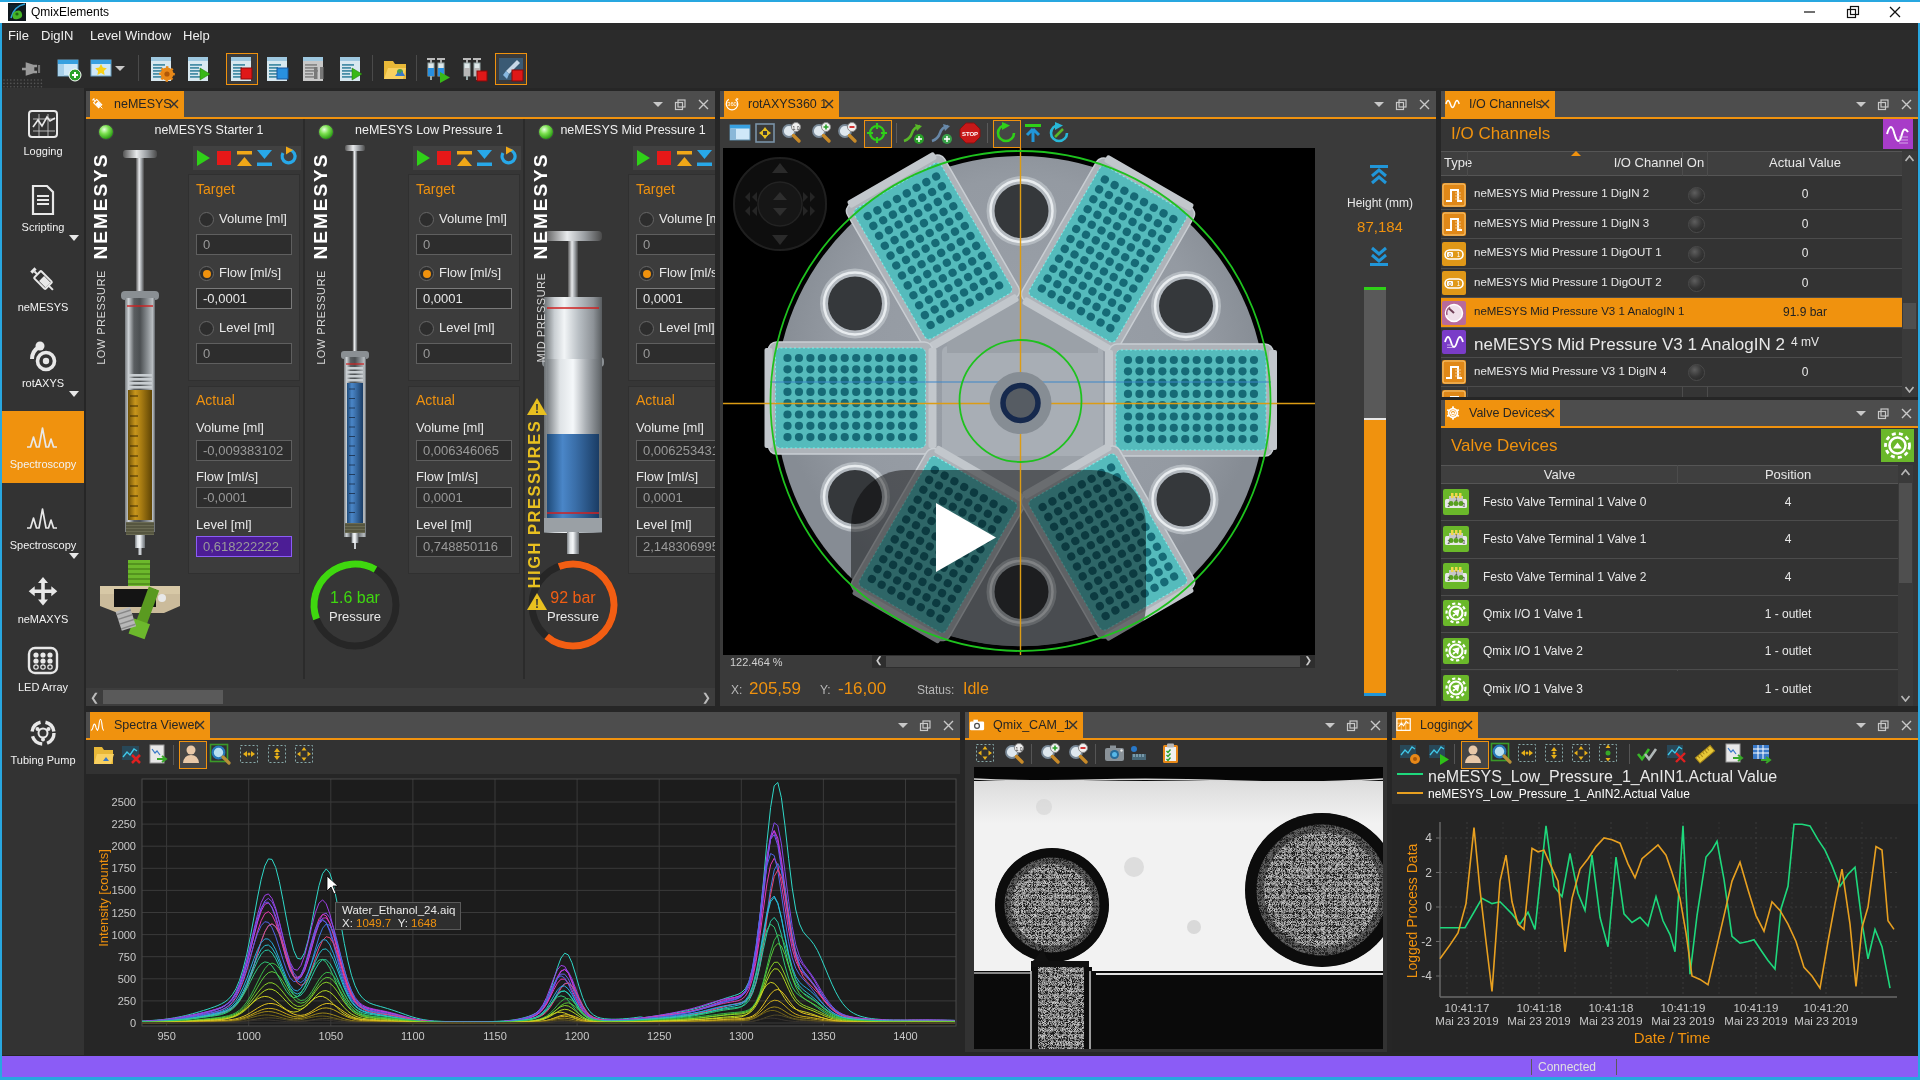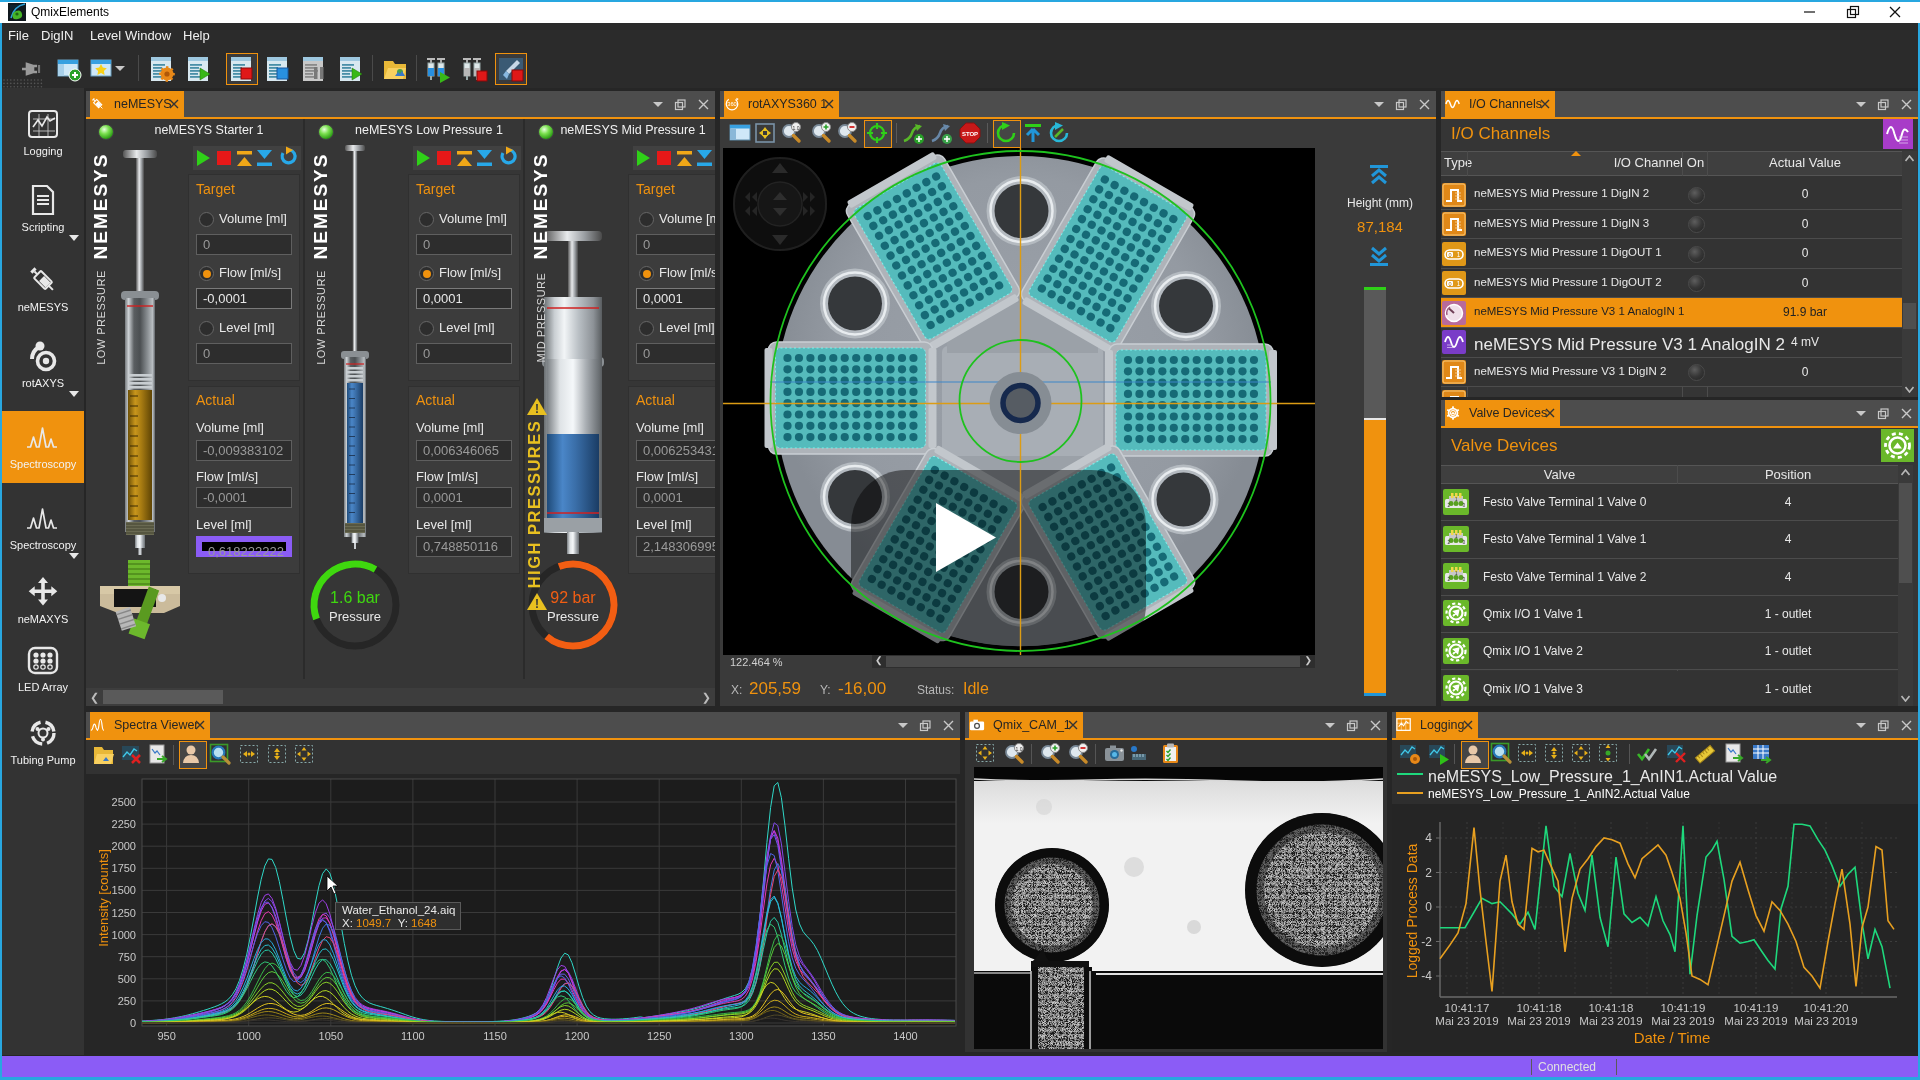--- a/index.html
+++ b/index.html
@@ -499,21 +499,21 @@
     <div style="position:absolute;left:113px;top:202px;width:13px;height:13px;border-radius:50%;background:#2d2d2d;border:1px solid #666"></div>
     <div style="position:absolute;left:133px;top:201px;font-size:13px;color:#e8e8e8;white-space:nowrap">Level [ml]</div>
     <div style="position:absolute;left:110px;top:224px;width:96px;height:21px;background:#2d2d2d;border:1px solid #5f5f5f;box-sizing:border-box;font-size:13px;color:#9a9a9a;line-height:19px;padding-left:6px">0</div>
     <div style="position:absolute;left:102px;top:267px;width:112px;height:188px;background:#3c3c3c;border:1px solid #303030;box-sizing:border-box"></div>
     <div style="position:absolute;left:110px;top:273px;font-size:14px;color:#f0920e">Actual</div>
     <div style="position:absolute;left:110px;top:301px;font-size:13px;color:#e8e8e8;white-space:nowrap">Volume [ml]</div>
     <div style="position:absolute;left:110px;top:321px;width:96px;height:21px;background:#2d2d2d;border:1px solid #5f5f5f;box-sizing:border-box;font-size:13px;color:#9a9a9a;line-height:19px;padding-left:6px">-0,009383102</div>
     <div style="position:absolute;left:110px;top:350px;font-size:13px;color:#e8e8e8;white-space:nowrap">Flow [ml/s]</div>
     <div style="position:absolute;left:110px;top:368px;width:96px;height:21px;background:#2d2d2d;border:1px solid #5f5f5f;box-sizing:border-box;font-size:13px;color:#9a9a9a;line-height:19px;padding-left:6px">-0,0001</div>
     <div style="position:absolute;left:110px;top:398px;font-size:13px;color:#e8e8e8;white-space:nowrap">Level [ml]</div>
-    <div style="position:absolute;left:110px;top:417px;width:96px;height:21px;background:#000000;border:6px solid #8b5cf6;box-sizing:border-box;font-size:13px;color:#9a9a9a;line-height:19px;padding-left:6px">0,618222222</div>
+    <div style="position:absolute;left:110px;top:417px;width:96px;height:21px;background:#4c1d95;border:1px solid #8b5cf6;box-sizing:border-box;font-size:13px;color:#9a9a9a;line-height:19px;padding-left:6px">0,618222222</div>
     <div style="position:absolute;left:232px;top:5px;width:14px;height:14px;border-radius:50%;background:radial-gradient(circle at 38% 32%, #e8ffe0 0%, #7ae04e 35%, #2a9a14 75%, #17610c 100%);border:1px solid #444"></div>
     <div style="position:absolute;left:248px;top:4px;width:190px;text-align:center;font-size:12.5px;color:#f0f0f0;white-space:nowrap">neMESYS Low Pressure 1</div>
     <div style="position:absolute;left:181px;top:76px;width:108px;height:22px;transform:rotate(-90deg);font-size:19px;font-weight:bold;letter-spacing:2px;color:#fff;text-align:center">NEMESYS</div>
     <div style="position:absolute;left:185px;top:192px;width:100px;height:13px;transform:rotate(-90deg);font-size:11px;letter-spacing:0.5px;color:#d8d8d8;text-align:center;white-space:nowrap">LOW PRESSURE</div>
     <div style="position:absolute;left:327px;top:27px;width:108px;height:24px;background:#414141;overflow:hidden"><svg width="108" height="24">
         <path d="M4,4 l13,8 -13,8 z" fill="#2fd018"></path>
         <rect x="24" y="5" width="14" height="14" fill="#e81818"></rect>
         <rect x="44" y="5" width="15" height="3.5" fill="#f0a818"></rect>
         <path d="M44,20 l7.5,-9 7.5,9 z" fill="#f0a818"></path>
         <rect x="64" y="16.5" width="15" height="3.5" fill="#28a8e8"></rect>
@@ -1479,21 +1479,21 @@
     </svg>
     <div style="position:absolute;left:33px;top:244px;font-size:17px;color:#e8e8e8;white-space:nowrap">neMESYS Mid Pressure V3 1 AnalogIN 2</div>
     <div style="position:absolute;left:267px;top:244px;width:194px;text-align:center;font-size:12px;color:#e8e8e8">4 mV</div>
     <div style="position:absolute;left:0;top:266.6px;width:461px;height:29.6px;background:#333333;border-bottom:1px solid #4c4c4c;box-sizing:border-box"></div>
     <svg style="position:absolute;left:1px;top:269px" width="24" height="24">
       <rect width="24" height="24" rx="2" fill="#e08818"></rect>
       <rect x="1" y="1" width="22" height="22" rx="2" fill="none" stroke="#f8c878" stroke-width="1"></rect>
       <path d="M4,18 h5 v-11 h7 v11 h4" stroke="#fff" stroke-width="2" fill="none"></path>
       <path d="M13,10 h6 M13,13 h6 M13,16 h6" stroke="#f8d8a8" stroke-width="0.8"></path>
     </svg>
-    <div style="position:absolute;left:33px;top:274px;font-size:11.5px;color:#e8e8e8;white-space:nowrap">neMESYS Mid Pressure V3 1 DigIN 2</div>
+    <div style="position:absolute;left:33px;top:274px;font-size:11.5px;color:#e8e8e8;white-space:nowrap">neMESYS Mid Pressure V3 1 DigIN 4</div>
     <div style="position:absolute;left:247px;top:273px;width:15px;height:15px;border-radius:50%;background:radial-gradient(circle at 38% 32%, #5e5e5e 0%, #363636 50%, #232323 100%);border:1px solid #4a4a4a"></div>
     <div style="position:absolute;left:267px;top:274px;width:194px;text-align:center;font-size:12px;color:#e8e8e8">0</div>
     <svg style="position:absolute;left:1px;top:299px" width="24" height="24">
       <rect width="24" height="24" rx="2" fill="#e08818"></rect>
       <rect x="1" y="1" width="22" height="22" rx="2" fill="none" stroke="#f8c878" stroke-width="1"></rect>
       <path d="M4,18 h5 v-11 h7 v11 h4" stroke="#fff" stroke-width="2" fill="none"></path>
       <path d="M13,10 h6 M13,13 h6 M13,16 h6" stroke="#f8d8a8" stroke-width="0.8"></path>
     </svg>
     <div style="position:absolute;left:461px;top:60px;width:15px;height:246px;background:#3a3a3a">
       <svg style="position:absolute;left:3px;top:4px" width="9" height="7">

